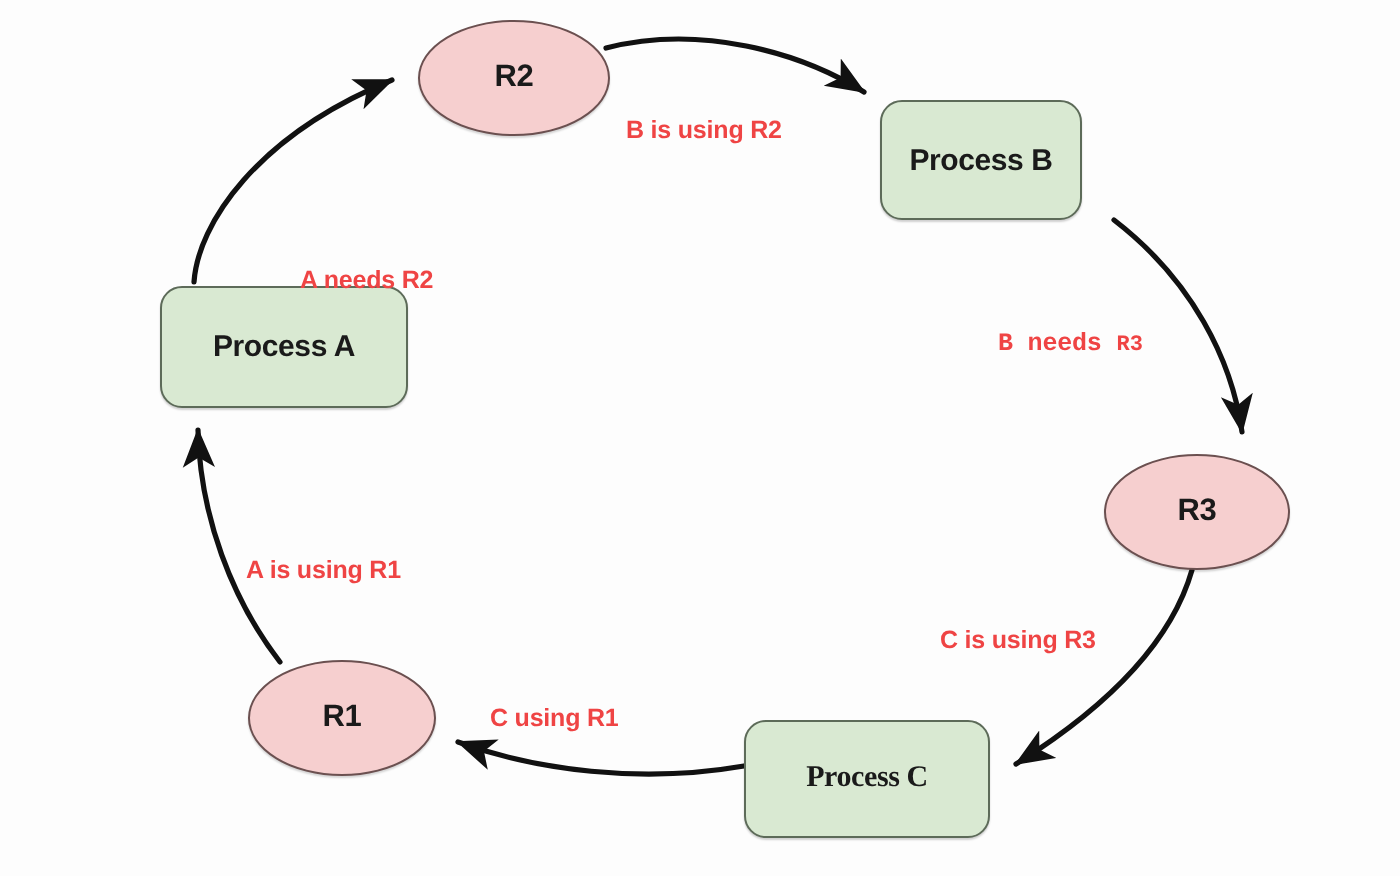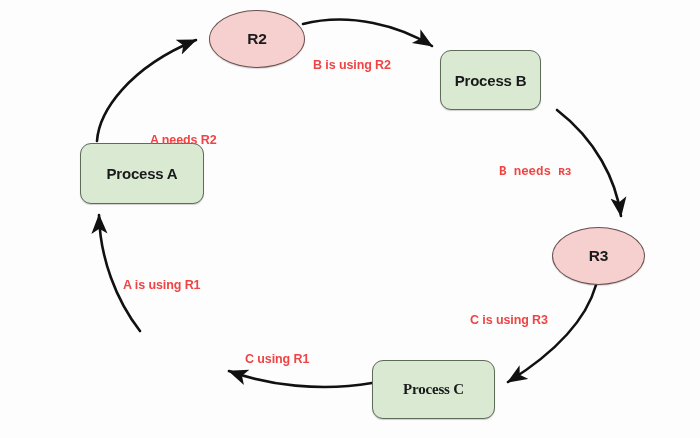--- a/index.html
+++ b/index.html
@@ -107,20 +107,23 @@
   </div>
 
   <div class="node resource-node" style="left:552px; top:227px; width:93px; height:58px;">
     <span>R3</span>
   </div>
 
   <div class="node process-node" style="left:372px; top:360px; width:123px; height:59px;font-family:Liberation Serif, serif;">
     <span>Process C</span>
   </div>
 
+  <div class="node resource-node" style="left:124px; top:330px; width:94px; height:58px;">
+    <span>R1</span>
+  </div>
 
   <div class="edge-label" style="left:150px; top:95px;margin-top:38px;">
     <span>A needs R2</span>
   </div>
 
   <div class="edge-label" style="left:313px; top:58px;">
     <span>B is using R2</span>
   </div>
 
   <div class="edge-label" style="left:499px; top:165px;font-family:Liberation Mono, monospace;">

